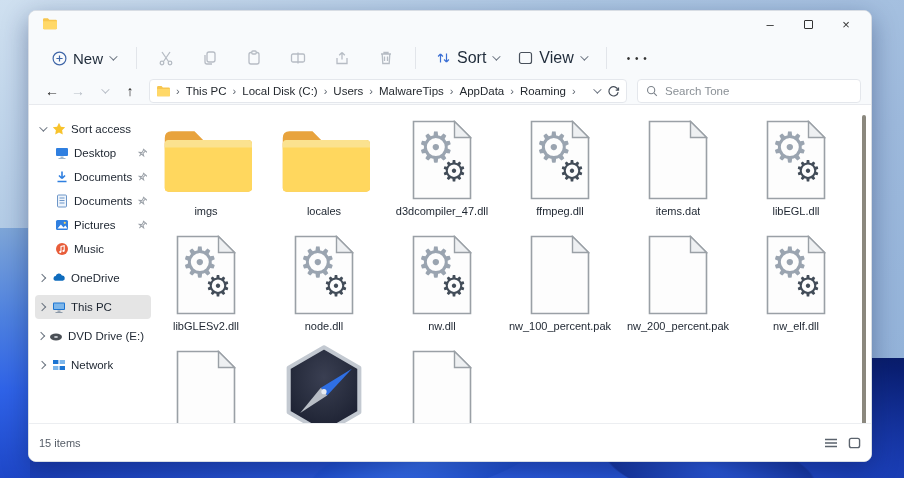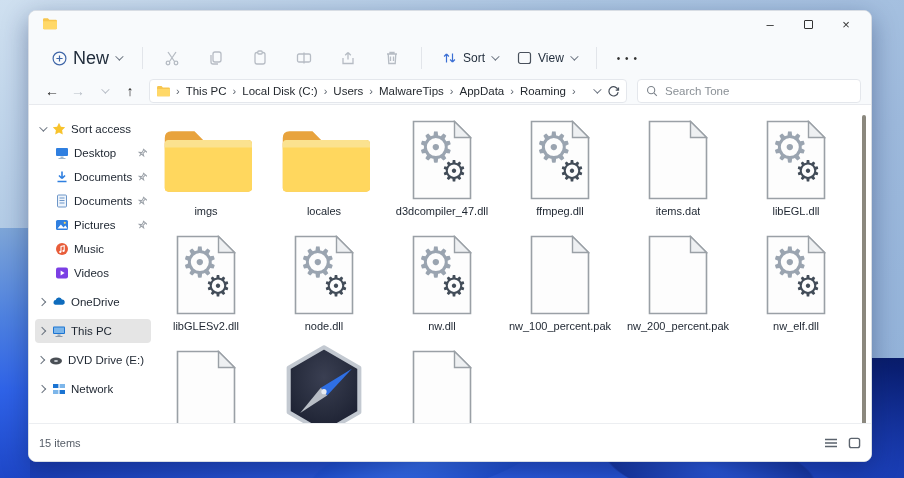--- a/index.html
+++ b/index.html
@@ -26,24 +26,24 @@
   
   .titlebar { position:absolute; left:0; top:0; right:0; height:26px; }
   .title-folder { position:absolute; left:13px; top:6px; }
   .win-controls { position:absolute; right:6px; top:0; height:26px; display:flex; }
   .wc { width:38px; height:26px; display:flex; align-items:center; justify-content:center;
     color:#333; font-size:13px; cursor:default; }
   .wc .maxbox { width:9px; height:9px; border:1.2px solid #333; border-radius:1px; display:block; }
 
   
   .toolbar { position:absolute; left:0; top:28px; right:0; height:38px; display:flex; align-items:center; padding:0 14px; gap:4px; }
-  .tb-new { display:flex; align-items:center; gap:6px; padding:5px 9px; border-radius:5px; color:#1f2b3a; font-size:18px; }
+  .tb-new { display:flex; align-items:center; gap:6px; padding:5px 9px; border-radius:5px; color:#1f2b3a; font-size:15px; }
   .tb-sep { width:1px; height:22px; background:#e2e5ea; margin:0 8px; }
   .tb-ic { width:34px; height:30px; display:flex; align-items:center; justify-content:center; border-radius:5px; }
-  .tb-dd { display:flex; align-items:center; gap:6px; padding:5px 8px; border-radius:5px; color:#1f2b3a; font-size:12px; }
+  .tb-dd { display:flex; align-items:center; gap:6px; padding:5px 8px; border-radius:5px; color:#1f2b3a; font-size:16px; }
   .chev { display:inline-block; width:6px; height:6px; border-right:1.3px solid #6b7480; border-bottom:1.3px solid #6b7480; transform:rotate(45deg) translateY(-2px); }
   .chev.right { transform:rotate(-45deg); }
 
   
   .addr-row { position:absolute; left:0; top:66px; right:0; height:28px; display:flex; align-items:center; padding:0 10px; }
   .nav-btn { width:26px; height:24px; display:flex; align-items:center; justify-content:center; font-size:14px; color:#222; border-radius:4px; }
   .nav-btn.dis { color:#b7bdc6; }
   .addr-box { flex:0 0 auto; width:478px; height:24px; background:#fff; border:1px solid #e4e7ec; border-radius:4px;
     margin-left:6px; display:flex; align-items:center; padding:0 6px; font-size:11.5px; color:#24292f; }
   .crumbs { display:flex; align-items:center; gap:4px; white-space:nowrap; overflow:hidden; flex:1; }
@@ -301,29 +301,20 @@
         <div class="sb-item sb-child">
           <span>
             <svg width="14" height="14" viewBox="0 0 14 14">
               <circle cx="7" cy="7" r="6" fill="#e85d3a"></circle>
               <path d="M6 9.8 V4.4 l3.2-.8 v5.2" stroke="#fff" stroke-width="1.1" fill="none"></path>
               <circle cx="5.3" cy="9.9" r="1.1" fill="#fff"></circle>
               <circle cx="8.5" cy="8.9" r="1.1" fill="#fff"></circle>
             </svg>
           </span>
           <span class="lbl">Music</span>
-        </div>
-        <div class="sb-item sb-child">
-          <span>
-            <svg width="14" height="14" viewBox="0 0 14 14">
-              <rect x="1" y="1.5" width="12" height="11" rx="2" fill="#7b3fe4"></rect>
-              <path d="M5.6 4.5 l4 2.5-4 2.5z" fill="#fff"></path>
-            </svg>
-          </span>
-          <span class="lbl">Videos</span>
         </div>
         <div class="sb-gap"></div>
         <div class="sb-item">
           <span class="sb-chev">
             <span class="chev right"></span>
           </span>
           <span>
             <svg width="14" height="14" viewBox="0 0 14 14">
               <path d="M3.2 9.8 a2.4 2.4 0 0 1 .5-4.7 a3.3 3.3 0 0 1 6.2-.6 a2.7 2.7 0 0 1 .9 5.3z" fill="#0f6cbd"></path>
             </svg>

